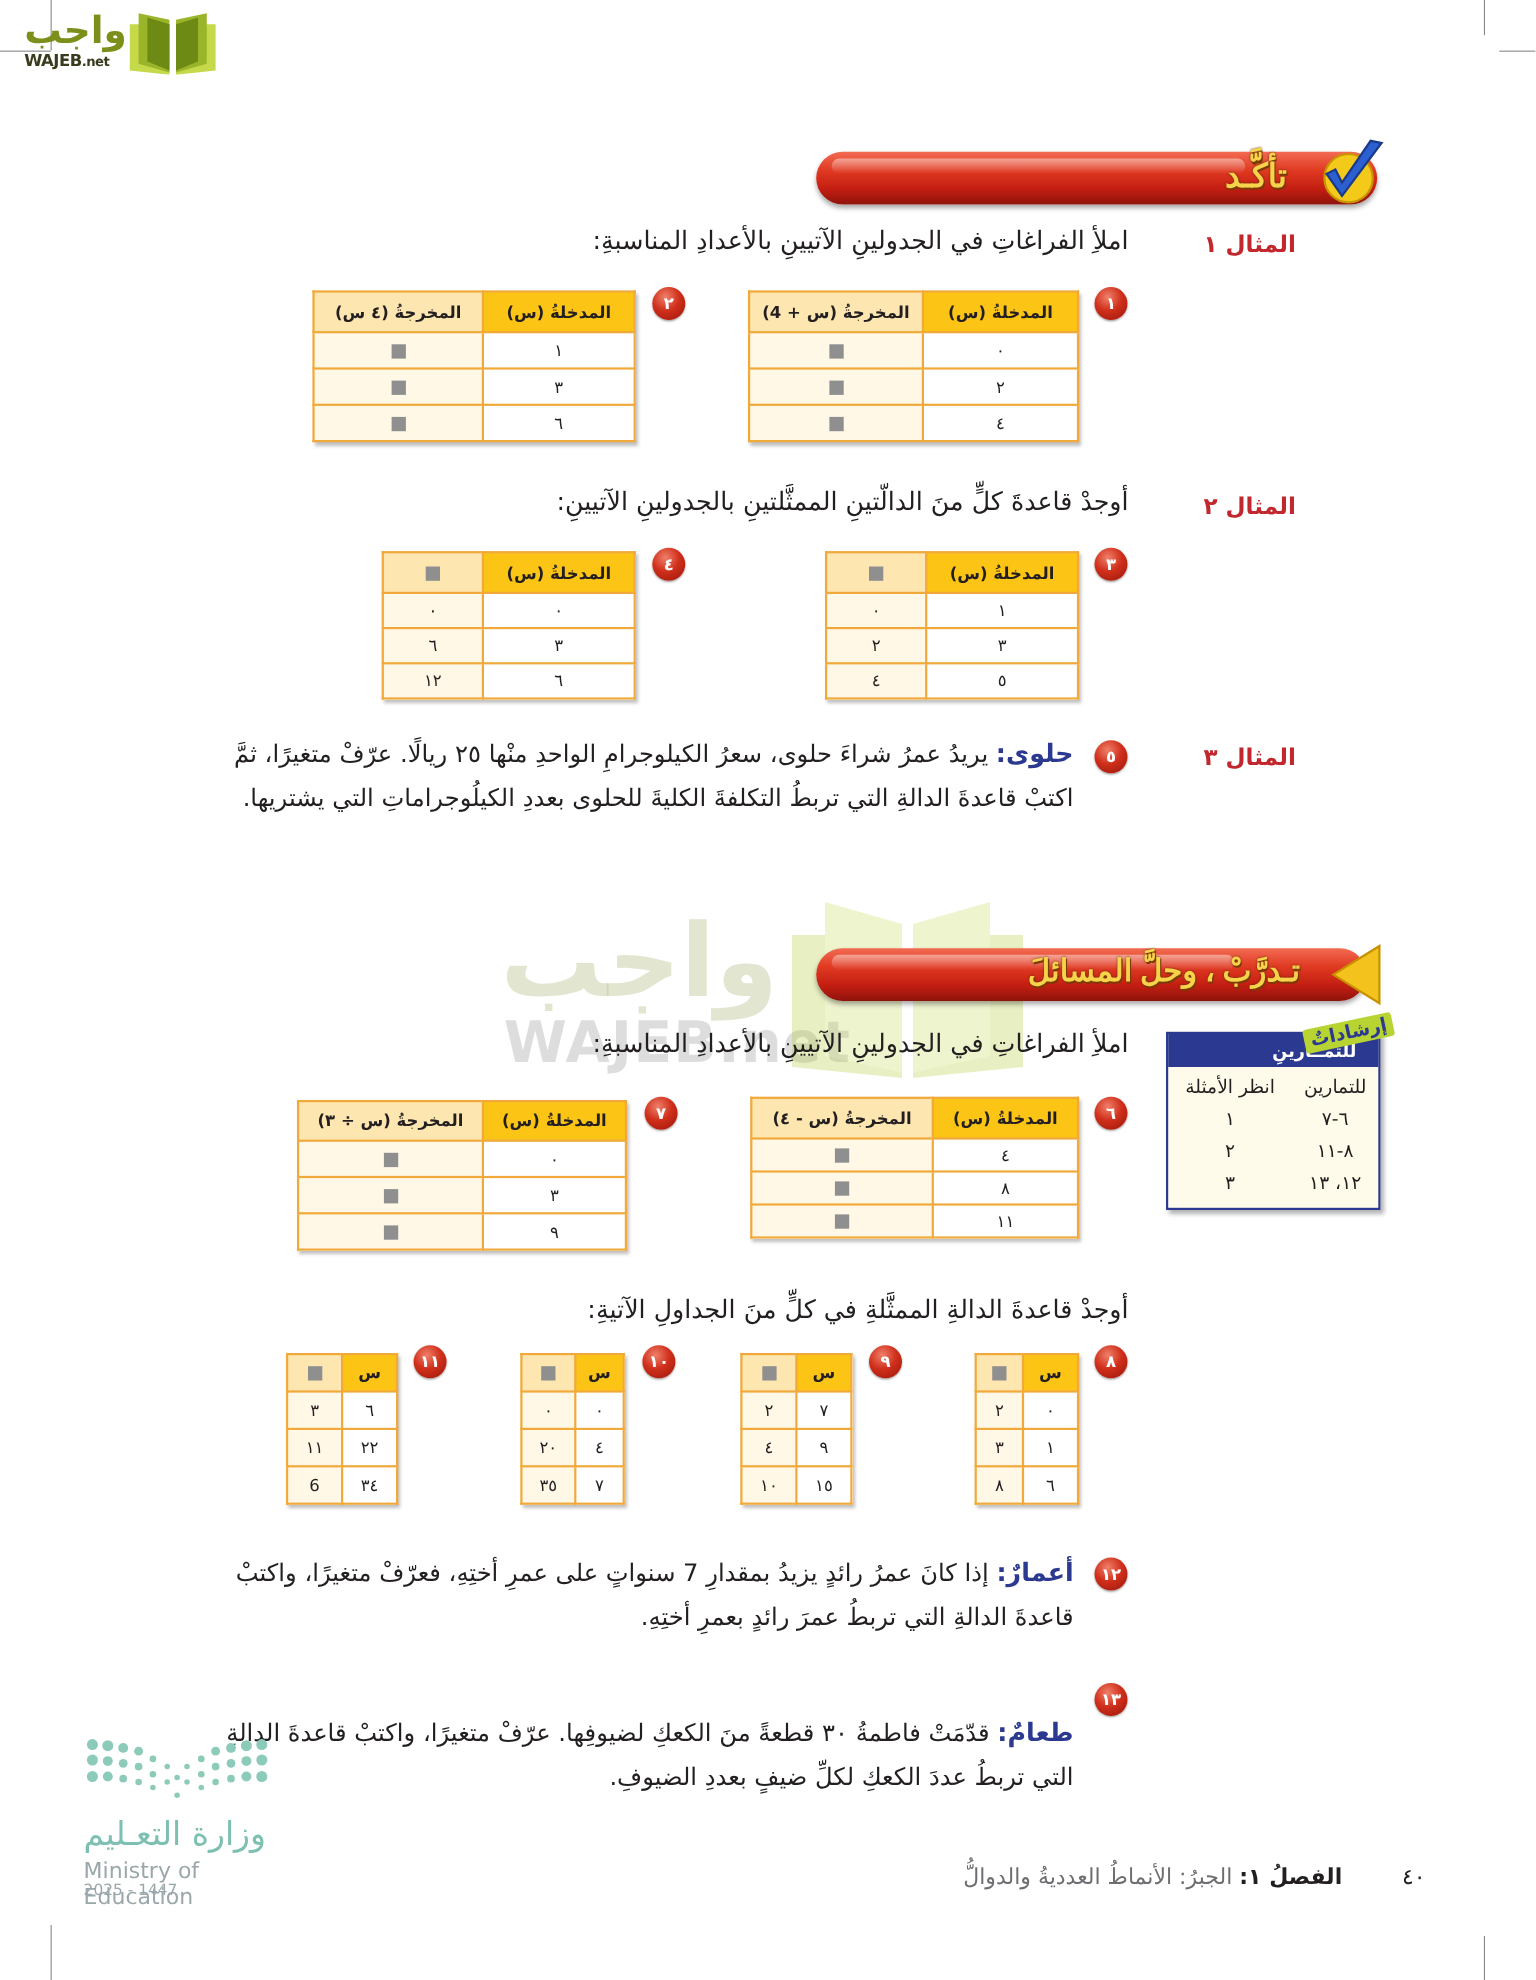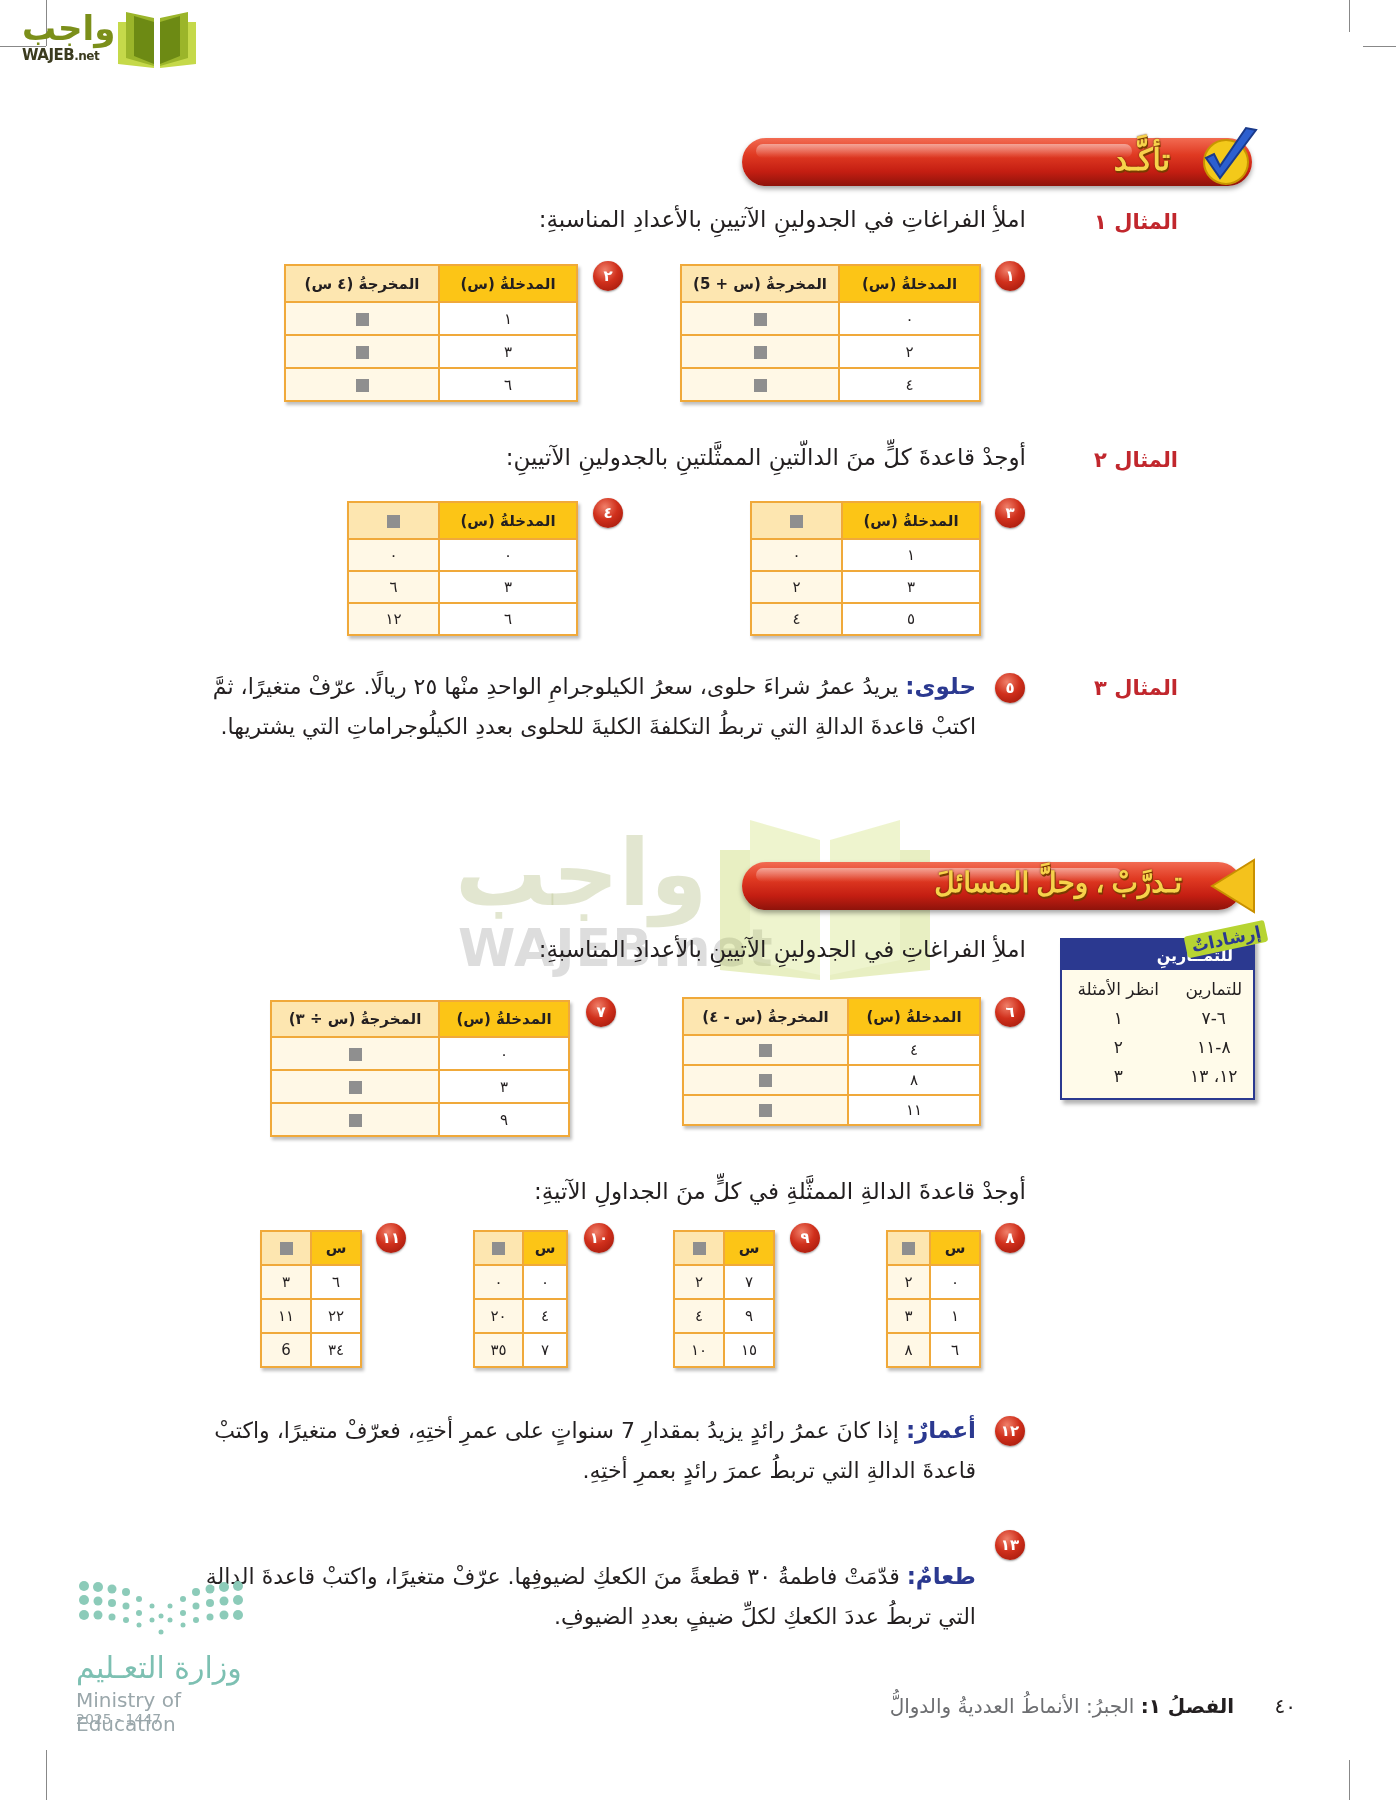--- a/index.html
+++ b/index.html
@@ -98,21 +98,21 @@
   .wm-book { left: 720px; top: 820px; width: 210px; height: 160px; }
 
   
   .moe { left: 76px; top: 1580px; width: 180px; height: 150px; }
   .moe-ar { position: absolute; left: 0; top: 70px; width: 170px; text-align: left; font-size: 30px; color: #7dc0b2; direction: rtl; }
   .moe-en { position: absolute; left: 0; top: 108px; font-size: 20px; color: #9aa7ab; }
   .moe-yr { position: absolute; left: 0; top: 131px; font-size: 14px; color: #9aa7ab; }
 
   
   .footer { right: 100px; top: 1694px; font-size: 20px; direction: rtl; color: #6d6e71; white-space: nowrap; }
-  .footer .pg { color: #231f20; margin-left: 34px; }
+  .footer .pg { color: #231f20; margin-left: 48px; }
   .footer .ch { color: #231f20; font-weight: bold; }
 </style>
 </head>
 <body>
 
 <div class="crop-v" style="left:46px; top:0; height:46px;"></div>
 <div class="crop-h" style="left:0; top:46px; width:46px;"></div>
 <div class="crop-v" style="left:1349px; top:0; height:32px;"></div>
 <div class="crop-h" style="left:1363px; top:46px; width:33px;"></div>
 <div class="crop-v" style="left:46px; top:1750px; height:50px;"></div>
@@ -140,21 +140,21 @@
 </svg>
 
 <div class="abs ex-label" style="right:218px; top:210px;">المثال ١</div>
 <div class="abs instr" style="right:370px; top:206px;">املأِ الفراغاتِ في الجدولينِ الآتيينِ بالأعدادِ المناسبةِ:</div>
 
 <div class="badge" style="left:995px; top:261px;">١</div>
 <table class="ft" style="left:680px; top:264px; width:301px;">
   <tbody>
       <tr style="height:37px;">
     <th class="in" style="width:141px;">المدخلةُ (س)</th>
-    <th class="out">المخرجةُ (س + 5)</th>
+    <th class="out">المخرجةُ (س + 4)</th>
   </tr>
   <tr style="height:33px;">
         <td class="in">٠</td>
         <td class="out"><span class="blank"></span></td>
       </tr>
   <tr style="height:33px;">
         <td class="in">٢</td>
         <td class="out"><span class="blank"></span></td>
       </tr>
   <tr style="height:33px;">

